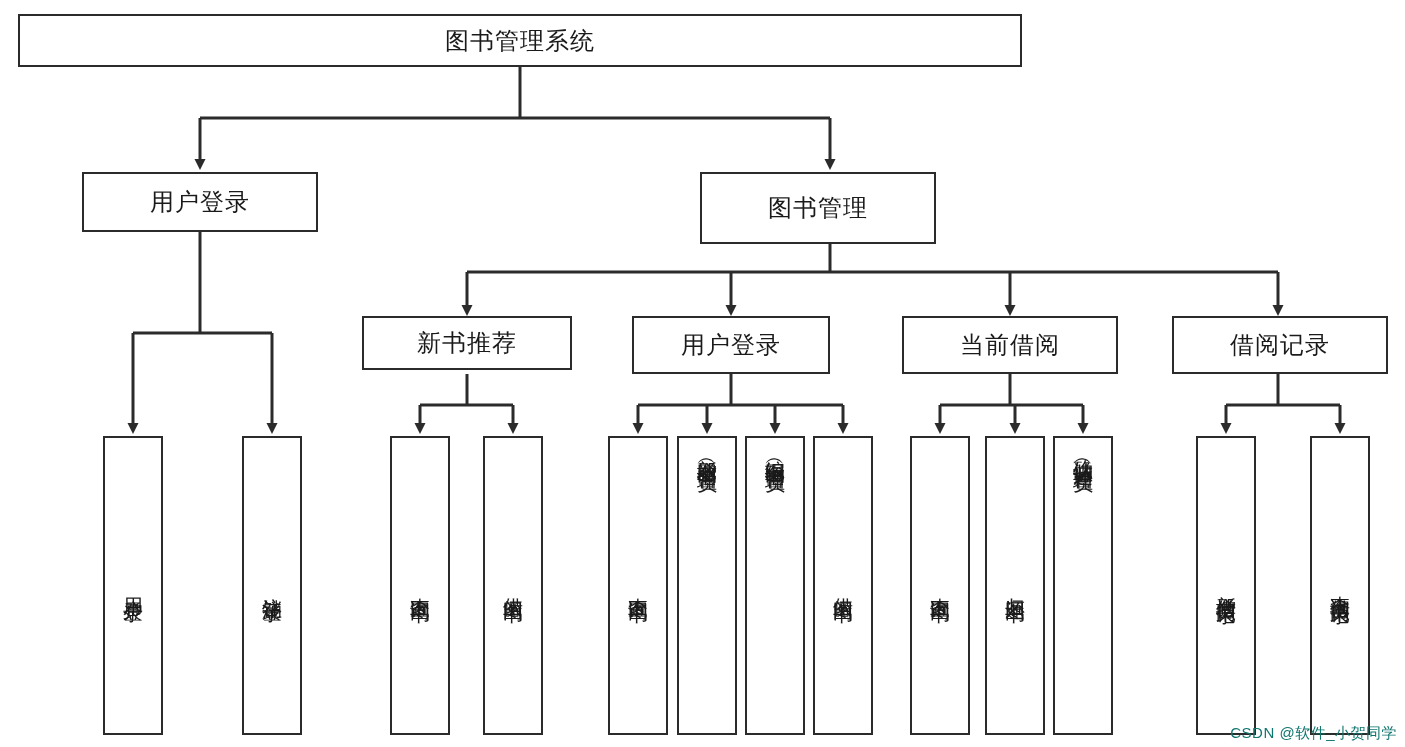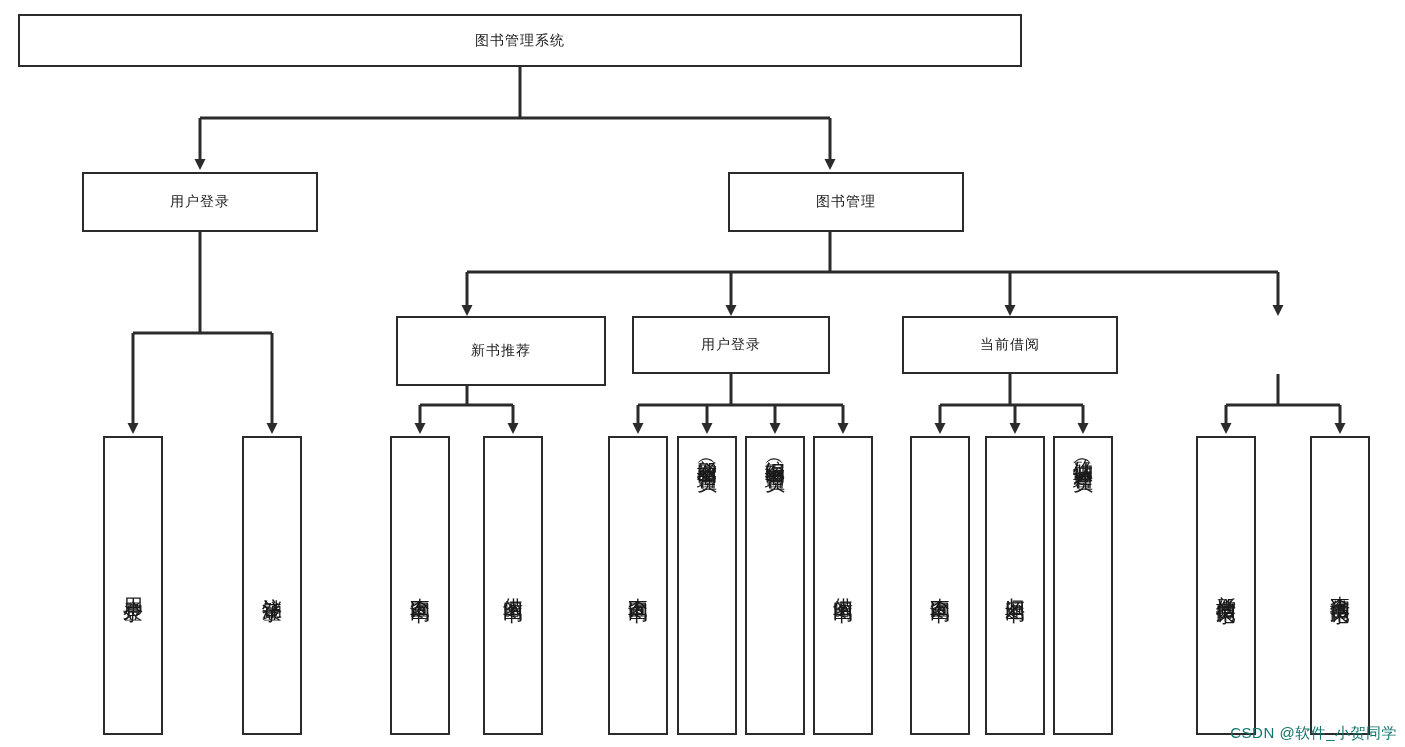--- a/index.html
+++ b/index.html
@@ -1,21 +1,21 @@
 <!DOCTYPE html>
 <html><head>
 <meta charset="utf-8">
 <style>
   html,body{margin:0;padding:0;background:#ffffff;}
   body{font-family:"Liberation Sans","DejaVu Sans",sans-serif;}
   #stage{position:relative;width:1405px;height:747px;background:#ffffff;overflow:hidden;}
   svg.lines{position:absolute;left:0;top:0;width:1405px;height:747px;pointer-events:none;}
   .node{position:absolute;box-sizing:border-box;background:#ffffff;border:2px solid #2b2b2b;
         display:flex;align-items:center;justify-content:center;color:#1a1a1a;}
-  .node.h{font-size:14px;letter-spacing:1px;}
+  .node.h{font-size:24px;letter-spacing:1px;}
   .node.v{writing-mode:vertical-rl;text-orientation:upright;font-size:20px;letter-spacing:2px;
           line-height:1.05;padding:6px 0;justify-content:flex-start;}
   .node.v.centered{justify-content:center;}
   .wm{position:absolute;right:8px;bottom:4px;font-size:15px;color:#0f766e;letter-spacing:.5px;white-space:nowrap;}
 </style>
 </head>
 <body>
 
 <div id="stage">
 
@@ -65,25 +65,26 @@
       <path d="M1278,374 L1278,405"></path>
       <path d="M1226,405 L1340,405"></path>
       <path d="M1226,405 L1226,424" marker-end="url(#arr)"></path>
       <path d="M1340,405 L1340,424" marker-end="url(#arr)"></path>
     </g>
   </svg>
 
   <div class="node h" style="left:18px;top:14px;width:1004px;height:53px;">图书管理系统</div>
 
   <div class="node h" style="left:82px;top:172px;width:236px;height:60px;">用户登录</div>
-  <div class="node h" style="left:728px;top:172px;width:236px;height:60px;font-family:Liberation Serif, serif;">图书管理</div>
+  <div class="node h" style="left:700px;top:172px;width:236px;height:72px;font-family:Liberation Serif, serif;">图书管理</div>
 
-  <div class="node h" style="left:362px;top:316px;width:210px;height:70px;margin-left:34px;">新书推荐</div>
+  <div class="node h" style="left:362px;top:316px;width:210px;height:54px;">新书推荐</div>
   <div class="node h" style="left:632px;top:316px;width:198px;height:58px;">用户登录</div>
   <div class="node h" style="left:902px;top:316px;width:216px;height:58px;">当前借阅</div>
+  <div class="node h" style="left:1172px;top:316px;width:216px;height:58px;">借阅记录</div>
 
   <div class="node v centered" style="left:103px;top:436px;width:60px;height:299px;">用户登录</div>
   <div class="node v centered" style="left:242px;top:436px;width:60px;height:299px;">注销登录</div>
 
   <div class="node v centered" style="left:390px;top:436px;width:60px;height:299px;">查询图书</div>
   <div class="node v centered" style="left:483px;top:436px;width:60px;height:299px;">借阅图书</div>
 
   <div class="node v centered" style="left:608px;top:436px;width:60px;height:299px;">查询图书</div>
   <div class="node v" style="left:677px;top:436px;width:60px;height:299px;">新增图书（管理员）</div>
   <div class="node v" style="left:745px;top:436px;width:60px;height:299px;">编辑图书（管理员）</div>

